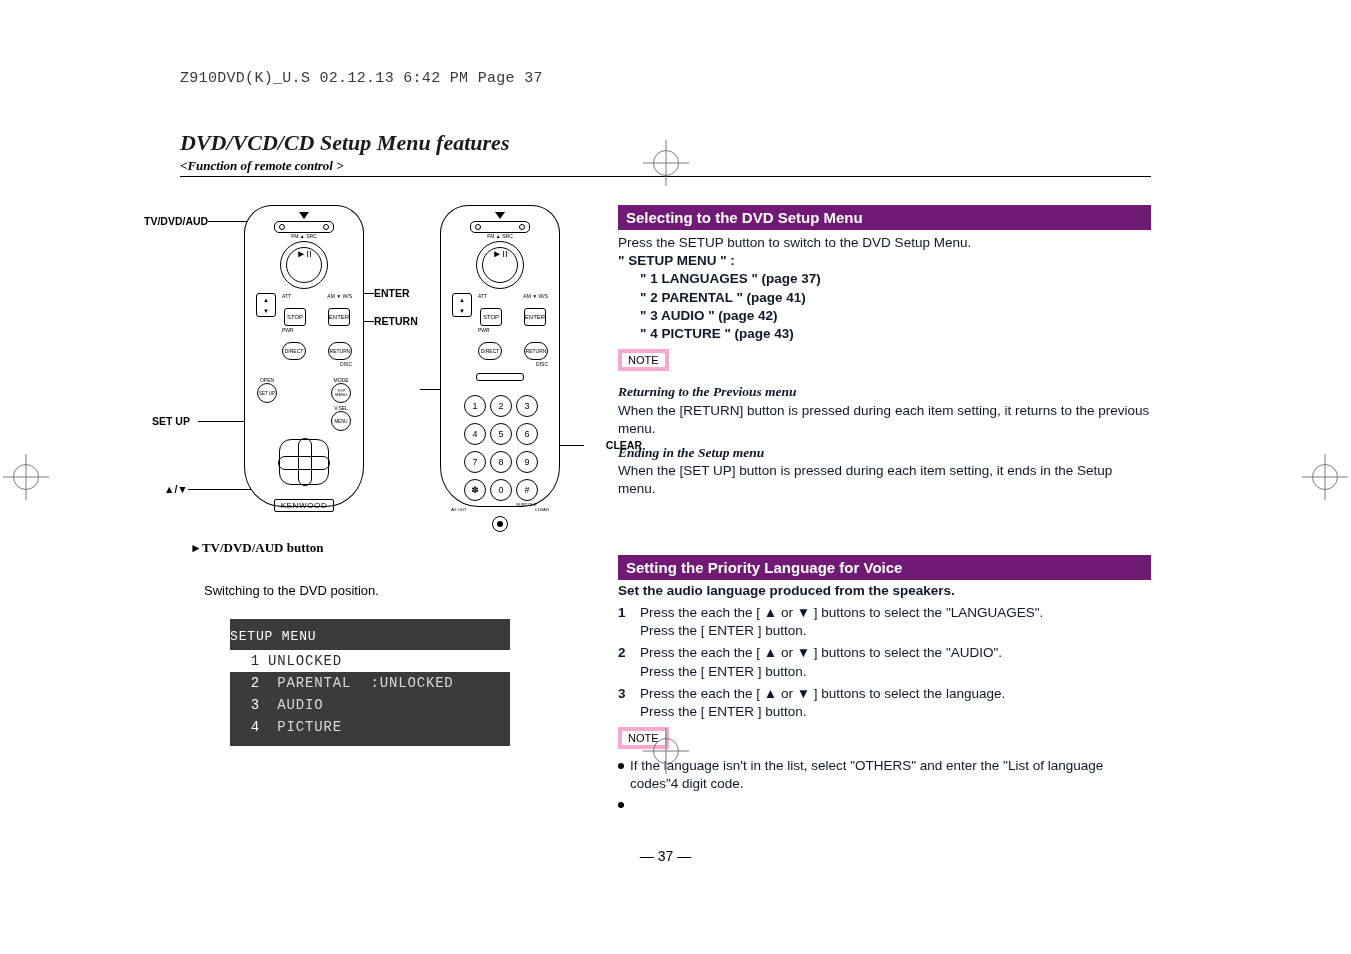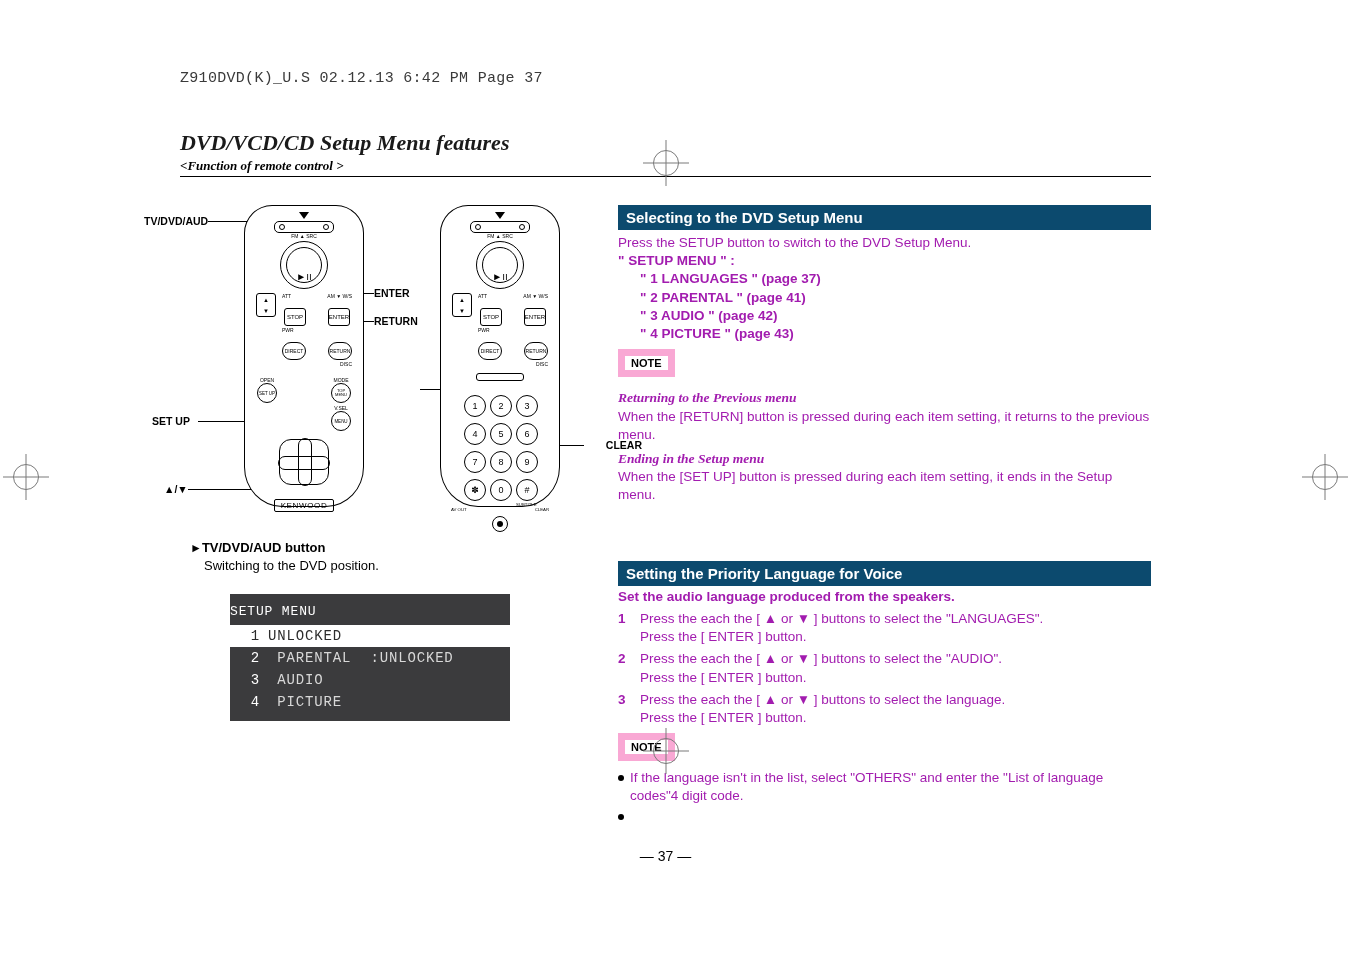--- a/index.html
+++ b/index.html
@@ -108,21 +108,21 @@
     width:0;height:0;
     border-left:5px solid transparent;
     border-right:5px solid transparent;
     border-top:7px solid #000;
     margin: 6px auto 2px;
   }
   .rc-pill { width:58px;height:10px;border:1px solid #000;border-radius:5px;margin:0 auto 6px; position:relative;}
   .rc-pill::before,.rc-pill::after{content:"";position:absolute;top:50%;width:4px;height:4px;border-radius:50%;border:1px solid #000;transform:translateY(-50%);}
   .rc-pill::before{left:4px;} .rc-pill::after{right:4px;}
   .rc-ring1 { width:46px;height:46px;border:1.5px solid #000;border-radius:50%;margin:2px auto;display:flex;align-items:center;justify-content:center;}
-  .rc-ring2 { width:34px;height:34px;border:1.5px solid #000;border-radius:50%;display:flex;align-items:flex-end;justify-content:center;}
+  .rc-ring2 { width:34px;height:34px;border:1.5px solid #000;border-radius:50%;display:flex;align-items:flex-start;justify-content:center;}
   .rc-play  { font-size:10px; font-family: Arial; }
   .rc-btnrow{ display:flex;justify-content:center;gap:22px;margin-top:6px;}
   .rc-small { width:20px;height:16px;border:1px solid #000;border-radius:3px;font-size:6px;display:flex;align-items:center;justify-content:center;}
   .rc-btnrow2{ display:flex;justify-content:center;gap:22px;margin-top:6px;}
   .rc-small2 { width:22px;height:16px;border:1px solid #000;border-radius:9px;font-size:5px;display:flex;align-items:center;justify-content:center;}
   .rc-modesec{display:flex;justify-content:space-between;padding:10px 12px 0;}
   .rc-round{width:18px;height:18px;border:1px solid #000;border-radius:50%;font-size:5px;display:flex;align-items:center;justify-content:center;}
   .rc-nav  { width:48px;height:44px;border:1px solid #000;border-radius:12px;margin:8px auto 6px;position:relative;}
   .rc-nav::before,.rc-nav::after{content:"";position:absolute;border:1px solid #000;border-radius:8px;}
   .rc-nav::before{left:18px;top:-2px;bottom:-2px;width:12px;}
@@ -145,21 +145,21 @@
   .co-enter { left:194px; top:82px; }
   .co-return{ left:194px; top:110px;}
   .co-setup { left:-28px; top:210px;}
   .co-ud    { left:-16px; top:278px;}
   .co-09    { right:136px; top:178px;}
   .co-clear { right:-44px; top:234px;}
   .co-line  { position:absolute;background:#000;height:1px;}
 
   .tvd-section { margin:14px 0 0 10px; font-size:13px; line-height:1.35;}
   .tvd-section .play { font-size:12px; }
-  .tvd-section b{ font-weight:700; }
+  .tvd-section b{ font-weight:700;font-family:Liberation Serif, serif; }
 
   .setupmenu {
     width:280px;
     margin:20px 0 0 50px;
     background:#3b3b3d;
     color:#dcdcdc;
     padding:10px 0 8px;
     font-family:"Lucida Console","Courier New",monospace;
     font-size:14px;
     letter-spacing:.06em;
@@ -168,31 +168,31 @@
   .sm-title{ color:#fff; margin-bottom:6px; font-size:13px; }
   .sm-row{ padding:3px 14px; }
   .sm-hi { background:#fff; color:#2b2b2b; display:flex; }
   .sm-hi .lbl{ flex:0 0 auto; }
   .sm-row .idx{ display:inline-block; width:16px; text-align:right; margin-right:8px; color:#fff;}
   .sm-hi .idx{ color:#2b2b2b; }
   .sm-row .val{ margin-left:10px; }
   .sm-row.pict,.sm-row.aud,.sm-row.par{ color:#d8d8d8; }
 
   .black-bar {
-    background:#0c4a6e;
+    background:#701a75;
     color:#fff;
     font-weight:700;
     font-size:15px;
     padding:4px 8px;
   }
-  .body-text{ font-size:13.5px; line-height:1.35; color:#a21caf; }
+  .body-text{ font-size:13.5px; line-height:1.35; color:#0f172a; }
   .body-text b{ font-weight:700; }
   .indent { margin-left:22px; }
   .bitalic{ font-family:Georgia,serif; font-style:italic; font-weight:700; }
-  .notebox{ display:inline-block;border:7px solid #f9a8d4;font-size:11px;font-weight:700;padding:1px 6px;margin:6px 0;text-align:center;}
+  .notebox{ display:inline-block;border:4px solid #f9a8d4;font-size:11px;font-weight:400;padding:1px 6px;margin:6px 0;text-align:center;}
   .step{ display:flex; gap:8px; margin-top:4px;}
   .step .n{ font-weight:700; width:14px;}
   .bul{ display:flex; gap:6px; margin-top:2px; }
   .bul .dot{ width:6px;margin-top:6px;height:6px;border-radius:50%;background:#000;flex:0 0 6px;}
 
   .page-footer{
     position:absolute; left:0; right:0; bottom:0;
     text-align:center;
     font-size:14px;
   }
@@ -349,21 +349,21 @@
               <span>AV OUT</span>
               <span></span>
               <span>CLEAR</span>
             </div>
             <div class="rc-mic"></div>
           </div>
         </div>
 
         <div class="tvd-section">
           <span class="play">►</span><b>TV/DVD/AUD button</b><br>
-          <span style="margin-left:14px;display:inline-block;">Switching to the DVD position.</span>
+          <span style="margin-left:14px;display:inline-block;margin-top:25px;">Switching to the DVD position.</span>
         </div>
 
         <div class="setupmenu">
           <div class="sm-title">SETUP MENU</div>
           <div class="sm-row sm-hi">
             <span class="idx">1</span>
             <span class="lbl">UNLOCKED</span>
           </div>
           <div class="sm-row par">
             <span class="idx">2</span>

